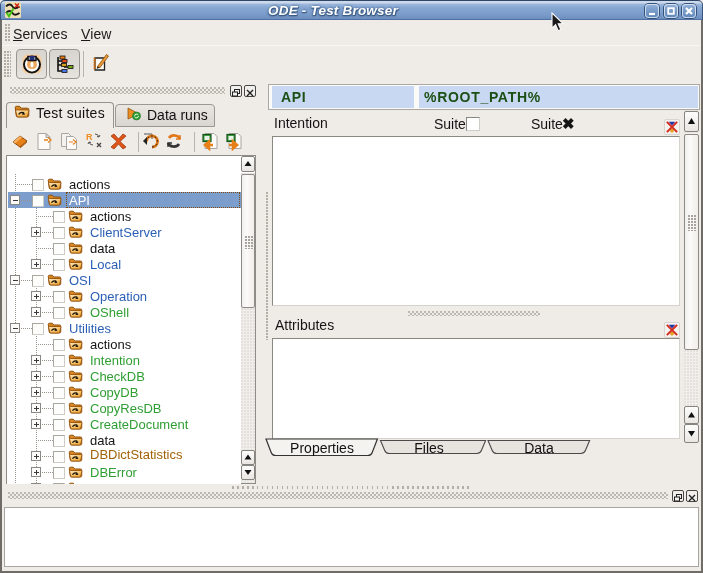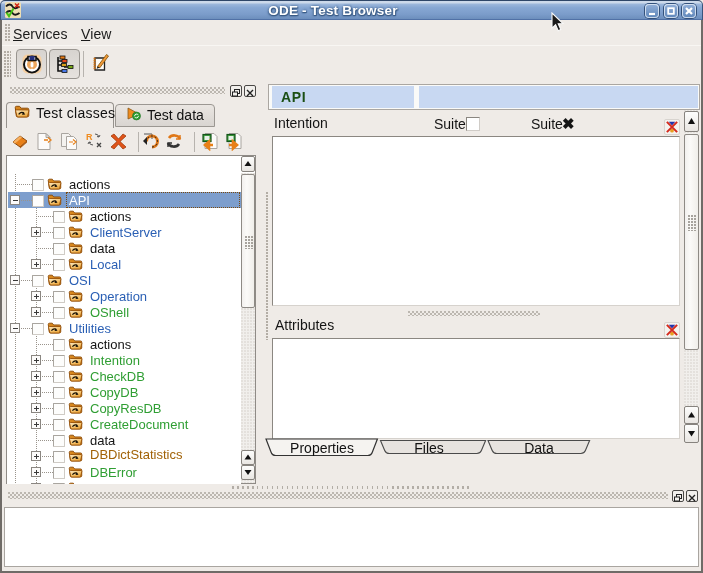--- a/index.html
+++ b/index.html
@@ -7,21 +7,21 @@
   overflow:hidden;}
 .abs{position:absolute;}
 
 #frameL{left:0;top:20px;width:2px;bottom:0;background:#6f6b67;}
 #frameR{right:0;top:20px;width:2px;bottom:0;background:#6f6b67;}
 #frameB{left:0;bottom:0;height:2px;width:703px;background:#6f6b67;}
 
 #title{left:0;top:0;width:703px;height:20px;
  background:linear-gradient(#ccd9ea 0,#ccd9ea 2px,#9db8dc 3px,#87a7d3 35%,#7b9cca 70%,#6e90be 92%,#42629a 100%);
  border-top:1px solid #2e4668;border-left:1px solid #39557e;border-right:1px solid #39557e;
- border-radius:5px 5px 0 0;}
+ border-radius:5px 5px 0 0;font-style:italic;}
 #title .txt{position:absolute;left:0;top:2px;width:664px;text-align:center;
  color:#fff;font-weight:bold;font-size:13.5px;letter-spacing:0.2px;
  text-shadow:1px 1px 1px #3a5b85,0 1px 1px #3a5b85,-1px 1px 2px rgba(55,88,130,.7),1px -1px 2px rgba(55,88,130,.45);}
 .wbtn{position:absolute;top:3.5px;width:14px;height:14px;border-radius:4px;
  background:linear-gradient(#93b0d8,#5e86ba);
  box-shadow:inset 0 0 0 1px rgba(235,242,250,.75), 0 0 0 1px #33517b;}
 
 .menuitem{position:absolute;top:26px;font-size:14px;letter-spacing:0.1px;color:#1a1a1a;}
 
 .dots{background-image:radial-gradient(circle at 1px 1px,#bcb7b0 0.75px,transparent 1.05px),
@@ -136,27 +136,27 @@
       </svg></div>
   <div class="dkbtn" style="left:244px;top:85px"><svg width="10" height="10">
         <path d="M2,2 l6,6 M8,2 l-6,6" stroke="#222" stroke-width="1.4"></path>
       </svg></div>
 
   <div class="tabI" style="left:115px;top:104px;width:100px;height:23px"></div>
   <div class="tabA" style="left:6px;top:102px;width:108px;height:26px"></div>
   <svg class="abs" style="left:14px;top:105px" width="16" height="13" viewBox="0 0 15.5 13">
       <use href="#fold"></use>
     </svg>
-  <div class="abs" style="left:36px;top:105px;font-size:14px;letter-spacing:0.25px">Test classes</div>
+  <div class="abs" style="left:36px;top:105px;font-size:14px;letter-spacing:0.25px">Test suites</div>
   <svg class="abs" style="left:126px;top:106px" width="17" height="15" viewBox="0 0 17 15">
     <path d="M2,2 L13,8 L2,13 z" fill="#ef8b1f" stroke="#8a5a1a" stroke-width="0.8"></path>
     <circle cx="10.5" cy="10" r="4" fill="#2e9e33" stroke="#1c6e20" stroke-width="0.6"></circle>
     <path d="M8.6,10 a2,2 0 0 1 3.8,-0.8 M12.4,10 a2,2 0 0 1 -3.8,0.8" stroke="#fff" stroke-width="0.9" fill="none"></path>
   </svg>
-  <div class="abs" style="left:147px;top:107px;font-size:14px">Test data</div>
+  <div class="abs" style="left:147px;top:107px;font-size:14px">Data runs</div>
 
   <svg class="abs" style="left:11px;top:133px" width="18" height="17" viewBox="0 0 18 17">
     <path d="M2,9 L9,3 L16,8 L9,14 z" fill="#e88018" stroke="#8a4a10" stroke-width="1"></path>
     <path d="M2,9 L9,3 l2,1.5 -7,6 z" fill="#f7b060"></path>
     <path d="M9,14 L16,8 l0,1.5 -7,6 z" fill="#b05c10"></path>
   </svg>
   <svg class="abs" style="left:36px;top:132px" width="17" height="19" viewBox="0 0 17 19">
     <path d="M2,1.5 h8 l4,4 v12 h-12 z" fill="#fcfbfa" stroke="#a9a5a0" stroke-width="1"></path>
     <path d="M10,1.5 l4,4 h-4 z" fill="#dedad5" stroke="#a9a5a0" stroke-width="1"></path>
     <path d="M8,8 h4 m0,-2.5 l3,2.5 -3,2.5" stroke="#e88018" stroke-width="1.3" fill="none"></path>
@@ -398,20 +398,21 @@
           <path d="M2.5,4 L6,9 L9.5,4 z" fill="#111"></path>
         </svg></div>
   </div>
 
   <div class="abs vdots" style="left:266px;top:192px;width:3px;height:148px"></div>
 
   <div class="abs" style="left:268px;top:84px;width:432px;height:26px;background:#fafaf8;border:1px solid #aaa6a1"></div>
   <div class="blk" style="left:272px;top:86px;width:142px;height:22px"></div>
   <div class="blk" style="left:419px;top:86px;width:279px;height:22px"></div>
   <div class="abs" style="left:281px;top:89px;font-weight:bold;font-size:14px;letter-spacing:0.7px;color:#1b4f14">API</div>
+  <div class="abs" style="left:424px;top:89px;font-weight:bold;font-size:14px;letter-spacing:0.7px;color:#1b4f14">%ROOT_PATH%</div>
 
   <div class="fieldlab" style="left:274px;top:115px">Intention</div>
   <div class="fieldlab" style="left:434px;top:116px">Suite</div>
   <div class="ckb" style="left:466px;top:117px"></div>
   <div class="fieldlab" style="left:531px;top:116px">Suite</div>
   <div class="fieldlab" style="left:562px;top:115px;font-weight:bold;font-size:15px">✖</div>
   <div class="ricon" style="left:664px;top:119px"><svg width="14" height="14" viewBox="0 0 15 15">
         <use href="#rx"></use>
       </svg></div>
 

